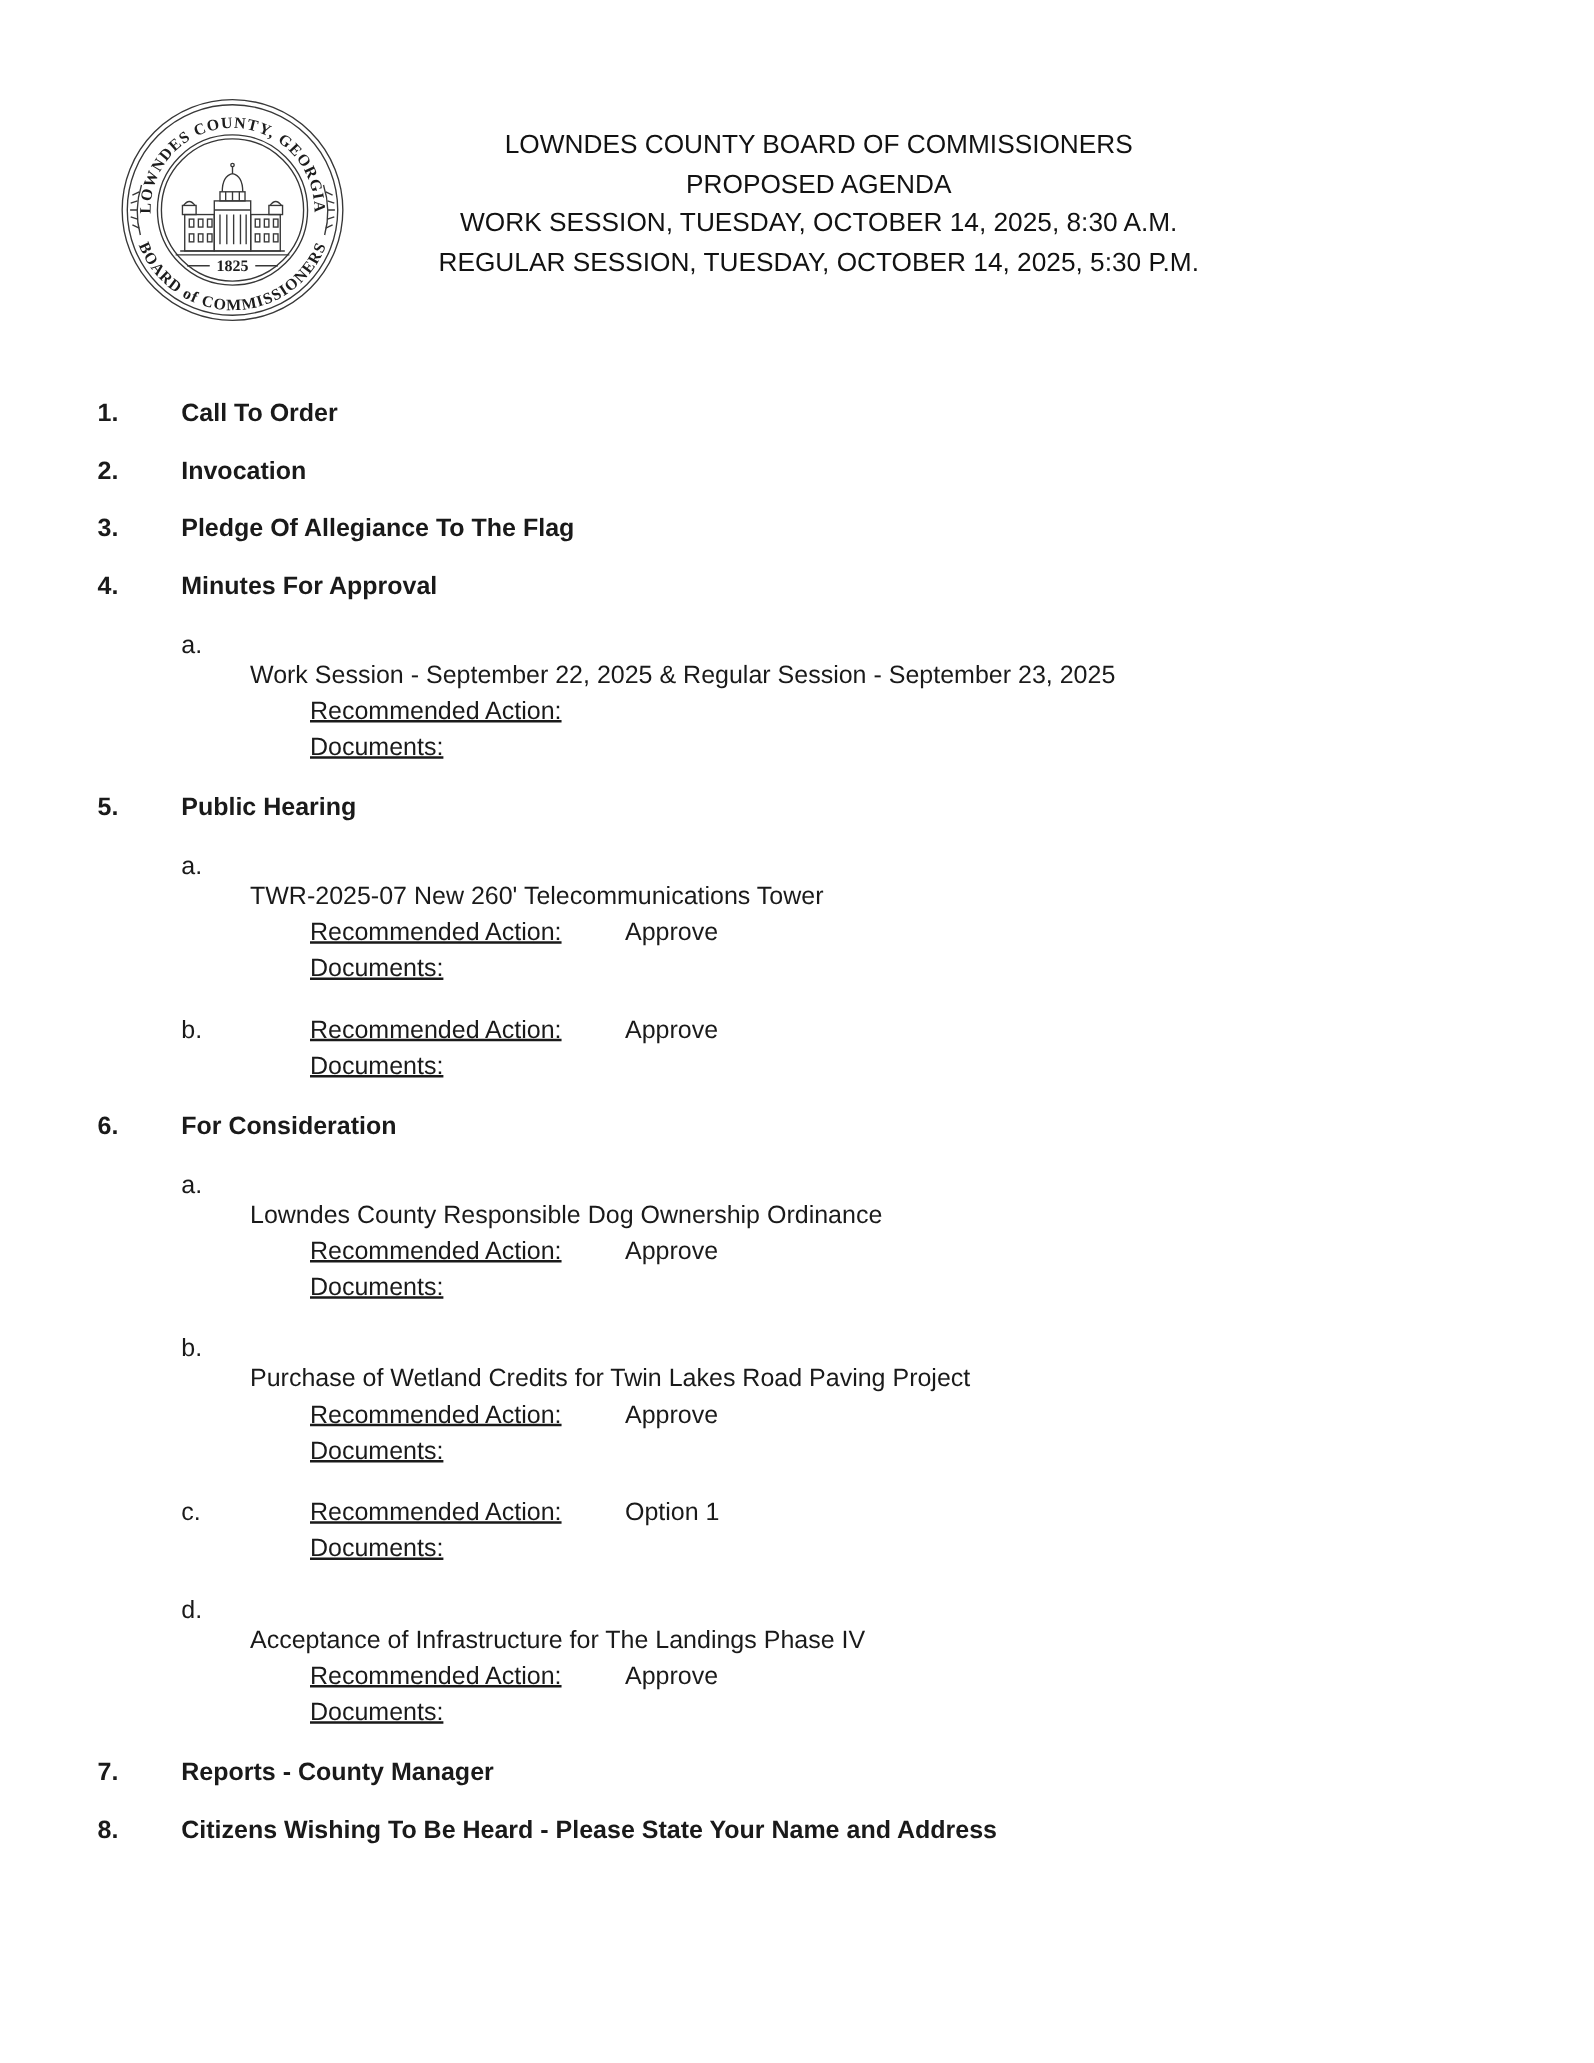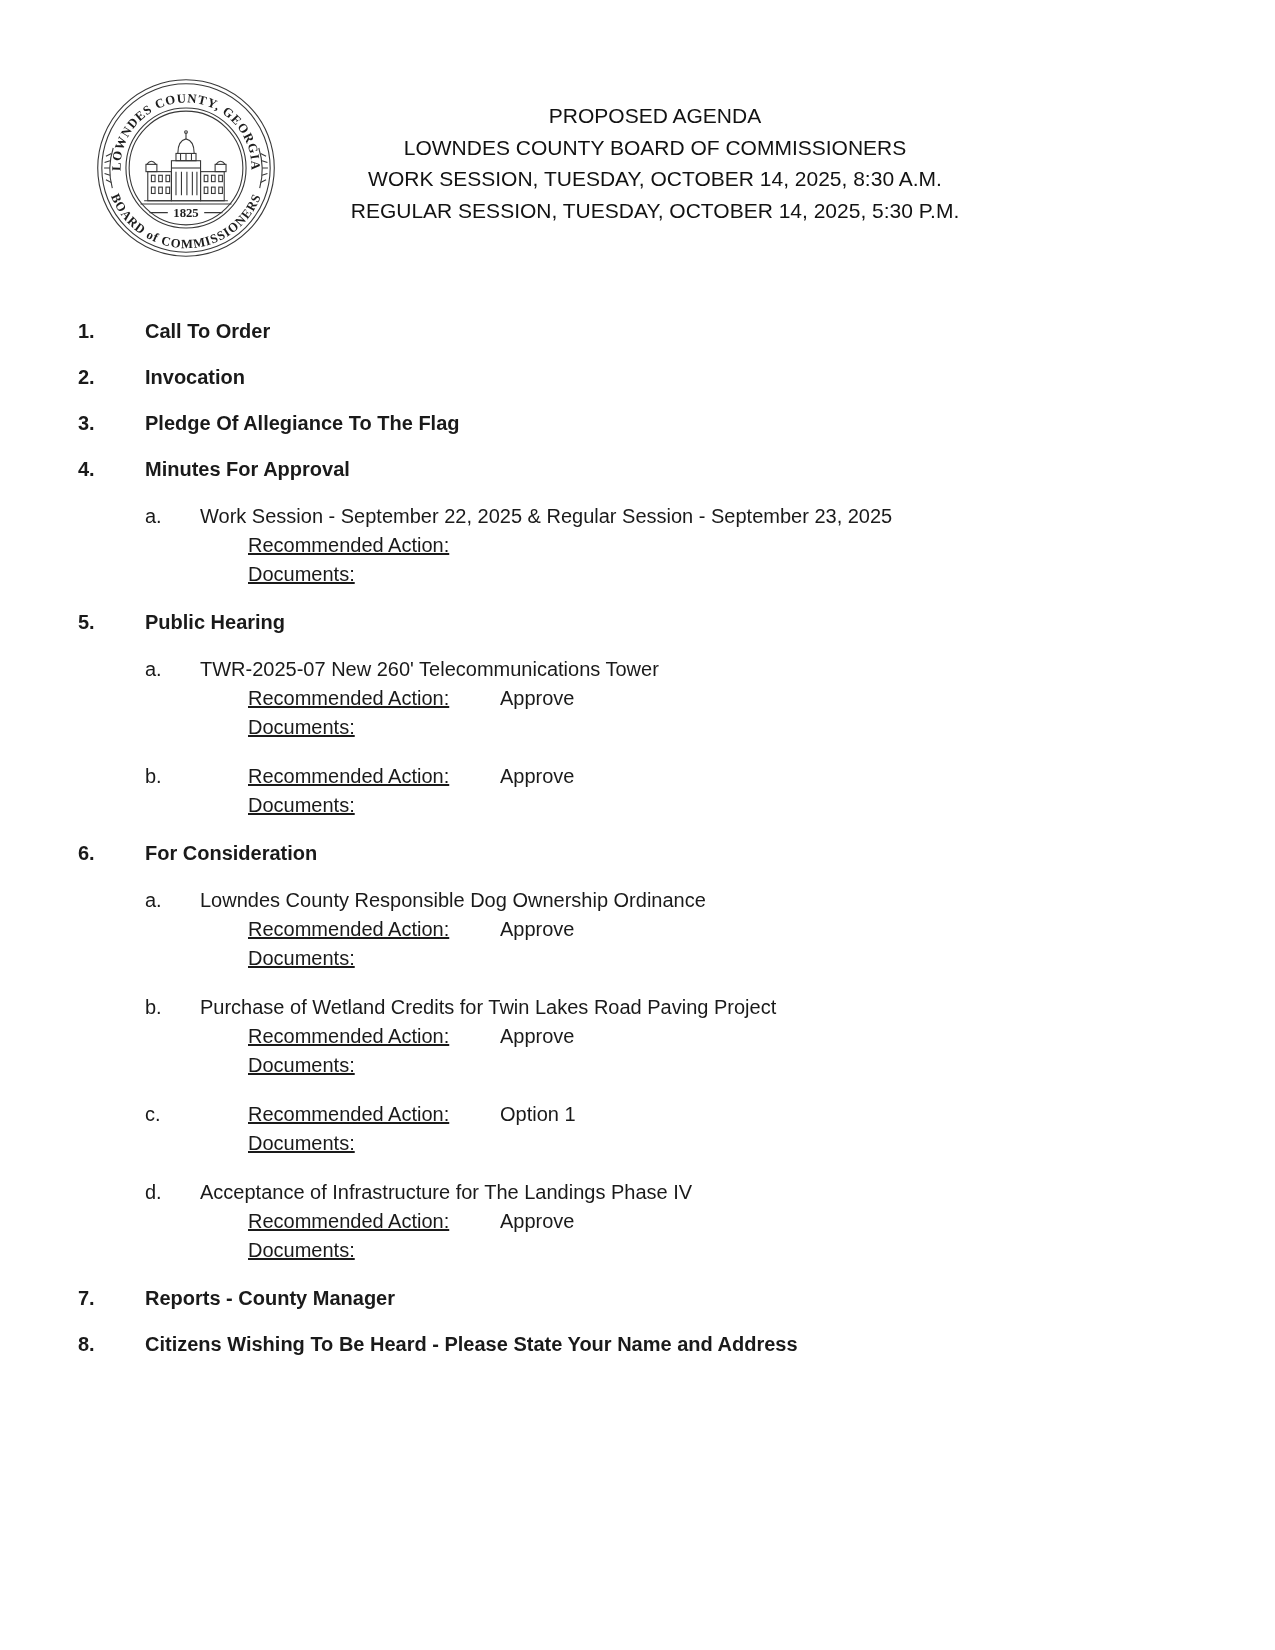--- a/index.html
+++ b/index.html
@@ -60,21 +60,21 @@
     display: flex;
     line-height: 29px;
     margin: 0 0 20px 0;
     padding-left: 145px;
   }
   .sub .letter {
     width: 55px;
     flex-shrink: 0;
   }
   .sub .body { flex: 1; }
-  .sub .text { max-width: 893px; }
+  .sub .text { max-width: 893px; margin-top: 24px; }
   .meta {
     display: flex;
     padding-left: 48px;
   }
   .meta .meta-label { width: 252px; flex-shrink: 0; text-decoration: underline; }
   .meta .meta-value { }
 
   
   .seal .ln { fill: none; stroke: #383838; stroke-width: 1.2; }
   .seal .ring-text { font-family: "Liberation Serif", serif; font-weight: bold; fill: #1d1d1d; }
@@ -146,22 +146,22 @@
     </g>
 
     <path class="ln" d="M 54,136 h 92 M 50,139.5 h 100"></path>
 
     <path class="ln" d="M 60,149 h 20 M 120,149 h 20"></path>
   </g>
   <text x="100" y="154" text-anchor="middle" font-size="14" class="ring-text">1825</text>
 </svg>
 
 <div class="header-text">
+  <div>LOWNDES COUNTY BOARD OF COMMISSIONERS</div>
   <div>PROPOSED AGENDA</div>
-  <div>LOWNDES COUNTY BOARD OF COMMISSIONERS</div>
   <div>WORK SESSION, TUESDAY, OCTOBER 14, 2025, 8:30 A.M.</div>
   <div>REGULAR SESSION, TUESDAY, OCTOBER 14, 2025, 5:30 P.M.</div>
 </div>
 
 <div class="agenda">
 
   <div class="section">
     <div class="section-head">
       <span class="num">1.</span>
       <span class="title">Call To Order</span>

